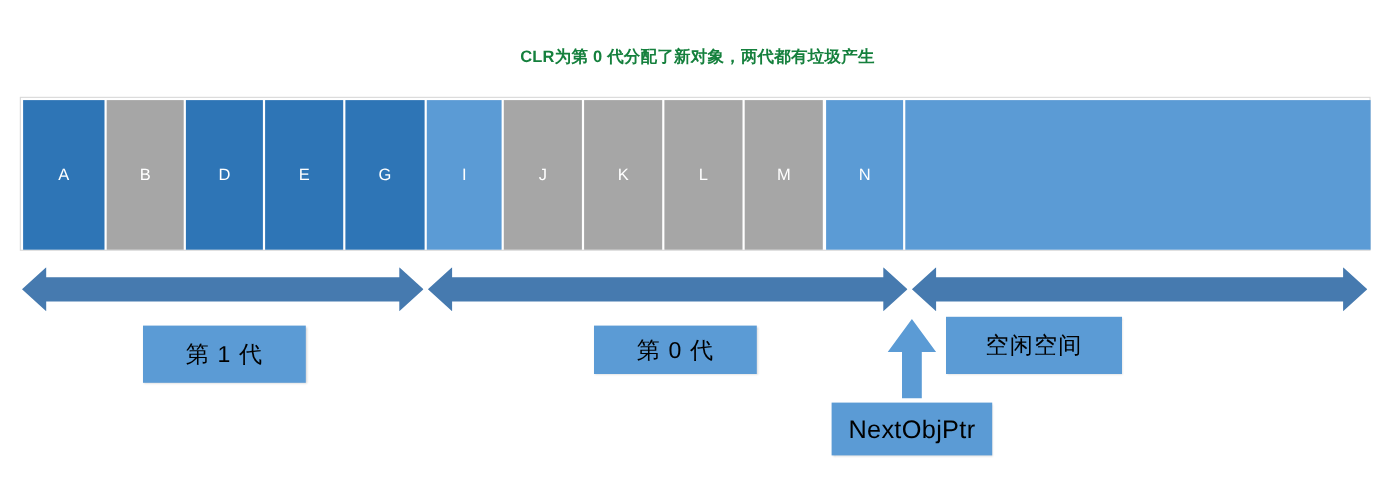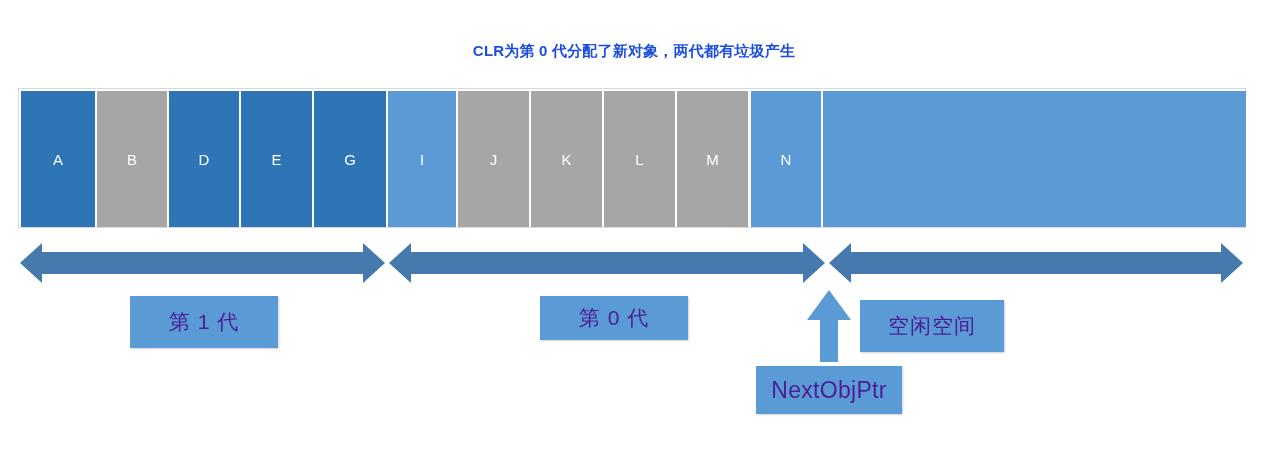--- a/index.html
+++ b/index.html
@@ -23,21 +23,21 @@
   
   #diagram-title {
     position: absolute;
     left: 0;
     top: 42px;
     width: 1268px;
     text-align: center;
     font-size: 15px;
     font-weight: 600;
     letter-spacing: 0.2px;
-    color: #1d4ed8;
+    color: #15803d;
     white-space: nowrap;
   }
 
   
   #heap-strip {
     position: absolute;
     left: 18px;
     top: 88px;
     width: 1228px;
     height: 140px;
@@ -62,21 +62,21 @@
   .range-arrow {
     position: absolute;
     height: 40px;
   }
   .range-arrow svg { display: block; }
 
   
   .caption-box {
     position: absolute;
     background: #5B9BD5;
-    color: #4c1d95;
+    color: #000000;
     display: flex;
     align-items: center;
     justify-content: center;
     font-size: 21px;
     letter-spacing: 1px;
     box-shadow: 1px 1px 2px rgba(0,0,0,0.18);
     white-space: nowrap;
   }
   .caption-box.latin {
     font-size: 23px;
@@ -154,21 +154,21 @@
         <svg width="414" height="40" viewBox="0 0 414 40">
           <polygon points="0,20 22,0 22,9 392,9 392,0 414,20 392,40 392,31 22,31 22,40" fill="#467AAF"></polygon>
         </svg>
       </div>
     </div>
 
   <div class="caption-box" id="caption-gen1" style="left: 130px; top: 296px; width: 148px; height: 52px;">第 1 代</div>
 
   <div class="caption-box" id="caption-gen0" style="left: 540px; top: 296px; width: 148px; height: 44px;">第 0 代</div>
 
-  <div class="caption-box" id="caption-free" style="left: 860px; top: 300px; width: 144px; height: 52px; text-align: right;">空闲空间</div>
+  <div class="caption-box" id="caption-free" style="left: 860px; top: 288px; width: 160px; height: 52px; text-align: right;">空闲空间</div>
 
   <div id="nextobjptr-arrow">
     <svg width="48" height="76" viewBox="0 0 48 76">
       <polygon points="24,2 46,32 33,32 33,74 15,74 15,32 2,32" fill="#5B9BD5"></polygon>
     </svg>
   </div>
 
   <div class="caption-box latin" id="caption-nextobjptr" style="left: 756px; top: 366px; width: 146px; height: 48px;">NextObjPtr</div>
 
 </div>

